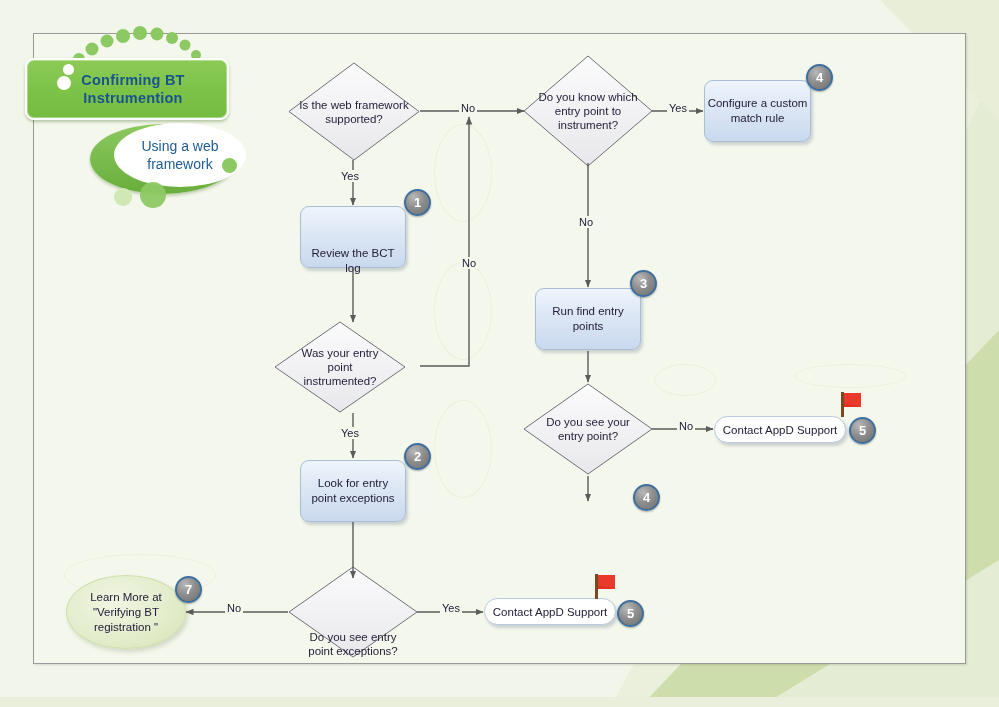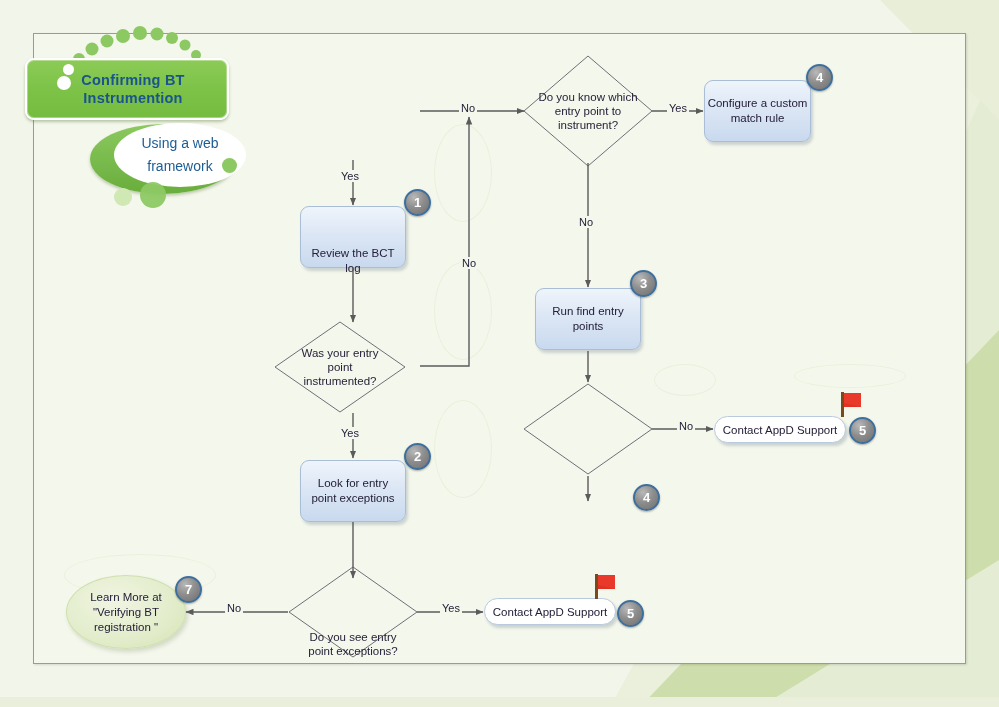--- a/index.html
+++ b/index.html
@@ -50,21 +50,21 @@
   #ring{
     position:absolute;left:2px;top:6px;width:146px;height:70px;border-radius:50%;
     background:linear-gradient(to bottom,#8cc95f,#69ad3c);
     box-shadow:0 2px 3px rgba(60,100,30,.3);
   }
   #subtitle-oval{
     position:absolute;left:26px;top:5px;width:132px;height:64px;border-radius:50%;
     background:#ffffff;display:flex;align-items:center;justify-content:center;
   }
   #subtitle-oval .t{
-    color:#1d5c94;font-size:14px;line-height:23px;text-align:center;
+    color:#1d5c94;font-size:14px;line-height:18px;text-align:center;
   }
 
   
   .node{position:absolute;box-sizing:border-box;}
 
   .diamond{
     display:flex;align-items:center;justify-content:center;
   }
   .diamond svg{position:absolute;left:0;top:0;}
   .diamond .t{
@@ -188,20 +188,32 @@
   <div class="edge-label" style="left:339px;top:170px;">Yes</div>
   <div class="edge-label" style="left:459px;top:102px;">No</div>
   <div class="edge-label" style="left:460px;top:257px;">No</div>
   <div class="edge-label" style="left:339px;top:427px;">Yes</div>
   <div class="edge-label" style="left:440px;top:602px;">Yes</div>
   <div class="edge-label" style="left:225px;top:602px;">No</div>
   <div class="edge-label" style="left:667px;top:102px;">Yes</div>
   <div class="edge-label" style="left:577px;top:216px;">No</div>
   <div class="edge-label" style="left:677px;top:420px;">No</div>
 
+  <div class="node diamond" style="left:288px;top:62px;width:132px;height:99px;">
+    <svg width="132" height="99" viewBox="0 0 132 99">
+      <defs>
+          <linearGradient id="dg" x1="0" y1="0" x2="0" y2="1">
+        <stop offset="0" stop-color="#fbfbfc"></stop>
+            <stop offset="1" stop-color="#e8e8ec"></stop>
+      </linearGradient>
+        </defs>
+      <polygon points="66,1 131,49.5 66,98 1,49.5" fill="url(#dg)" stroke="#6f6f78" stroke-width="1"></polygon>
+    </svg>
+    <div class="t" style="width:128px;">Is the web framework supported?</div>
+  </div>
 
   <div class="node process" style="left:300px;top:206px;width:106px;height:62px;">
     <div class="t" style="width:100px;margin-top:48px;">Review the BCT log</div>
   </div>
   <div class="badge" style="left:404px;top:189px;">1</div>
 
   <div class="node diamond" style="left:274px;top:321px;width:132px;height:92px;">
     <svg width="132" height="92" viewBox="0 0 132 92">
       <polygon points="66,1 131,46 66,91 1,46" fill="url(#dg)" stroke="#6f6f78" stroke-width="1"></polygon>
     </svg>
@@ -249,20 +261,21 @@
 
   <div class="node process" style="left:535px;top:288px;width:106px;height:62px;">
     <div class="t" style="width:98px;">Run find entry points</div>
   </div>
   <div class="badge" style="left:630px;top:270px;">3</div>
 
   <div class="node diamond" style="left:523px;top:383px;width:130px;height:92px;">
     <svg width="130" height="92" viewBox="0 0 130 92">
       <polygon points="65,1 129,46 65,91 1,46" fill="url(#dg)" stroke="#6f6f78" stroke-width="1"></polygon>
     </svg>
+    <div class="t" style="width:110px;">Do you see your entry point?</div>
   </div>
 
   <div class="node terminator" style="left:714px;top:416px;width:132px;height:27px;">
     <div class="t">Contact AppD Support</div>
   </div>
   <svg class="flag" style="left:838px;top:390px;" viewBox="0 0 26 28">
     <rect x="3" y="2" width="3" height="25" fill="#7a4a1e"></rect>
     <path d="M6,3 L23,3 L23,17 L6,17 Z" fill="#e03223"></path>
     <path d="M6,3 L23,3 L23,17 L6,13 Z" fill="#e8392a"></path>
   </svg>

